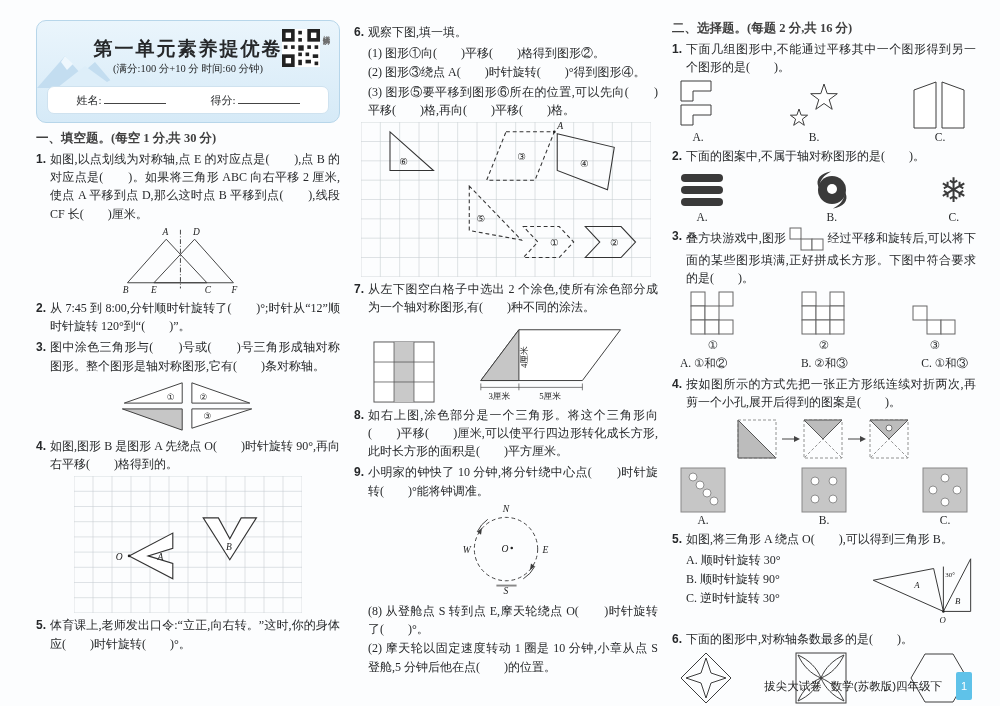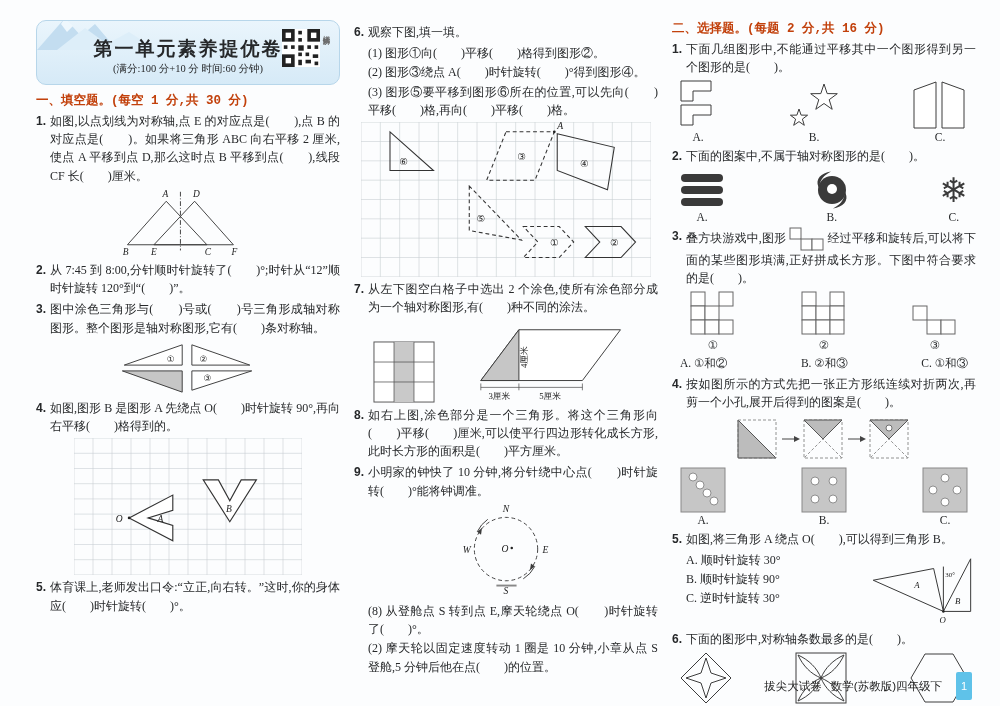--- a/index.html
+++ b/index.html
@@ -7,21 +7,21 @@
   .page{display:flex;padding:20px 24px 0 36px;gap:14px}
   .col{width:304px;flex:none}
   .hbox{position:relative;background:linear-gradient(180deg,#eaf5fc,#d6eaf7);border:1px solid #b7d6ea;border-radius:10px;padding:8px 10px 8px;overflow:hidden}
   .htitle{position:relative;text-align:center;font-size:19px;font-weight:bold;letter-spacing:2px;margin-top:7px;z-index:2}
   .hsub{position:relative;text-align:center;font-size:10.5px;z-index:2}
   .hbar{position:relative;background:#fff;border:1px solid #cfe2ef;border-radius:7px;margin-top:10px;padding:5px 6px;display:flex;justify-content:space-around;font-size:11px;z-index:2}
   .uline{display:inline-block;width:62px;border-bottom:1px solid #444;height:11px;margin-left:2px}
   .qrwrap{position:absolute;right:8px;top:8px;display:flex;z-index:3}
   .qrlabel{writing-mode:vertical-rl;font-size:7.5px;color:#666;margin-left:1px;letter-spacing:1px;font-family:"Liberation Sans",sans-serif}
   .mountains{position:absolute;left:0;bottom:34px;z-index:1}
-  .sec-title{color:#c2410c;font-weight:bold;font-size:12.5px;margin:7px 0 3px;font-family:Liberation Mono, monospace}
+  .sec-title{color:#404040;font-weight:bold;font-size:12.5px;margin:7px 0 3px;font-family:Liberation Serif, serif}
   .q{display:flex;margin:3px 0;font-size:12px;line-height:1.52}
   .qnum{flex:none;font-weight:bold;margin-right:4px;font-family:"Liberation Sans",sans-serif}
   .qtext{flex:1;text-align:justify}
   .qsub{font-size:12px;line-height:1.52;margin:1px 0 1px 14px;text-align:justify}
   .fig{display:flex;justify-content:center;margin:3px 0;align-items:flex-end}
   .figrow{display:flex;justify-content:space-around;align-items:flex-end;margin:3px 0}
   .optrow{display:flex;justify-content:space-between;align-items:flex-end;margin:4px 2px;padding:0 6px}
   .opt{display:flex;flex-direction:column;align-items:center;gap:1px}
   .optlabel{font-size:11.5px}
   .inlinefig{display:inline-block;vertical-align:middle;margin:0 3px}
@@ -69,20 +69,24 @@
               <rect x="13" y="17" width="3" height="2"></rect>
               <rect x="18" y="18" width="2" height="2"></rect>
           </g>
           <g fill="#fff">
               <rect x="2" y="2" width="3" height="3"></rect>
               <rect x="16" y="2" width="3" height="3"></rect>
               <rect x="2" y="16" width="3" height="3"></rect>
             </g>
         </svg>
         <div class="qrlabel">视频讲解</div>
+      </div>
+      <div class="hbar">
+        <span><span>姓名:</span><span class="uline"></span></span>
+        <span><span>得分:</span><span class="uline"></span></span>
       </div>
     </div>
 
     <div class="sec-title">一、填空题。(每空 1 分,共 30 分)</div>
 
     <div class="q">
       <span class="qnum">1.</span>
       <span class="qtext">如图,以点划线为对称轴,点 E 的对应点是(　　),点 B 的对应点是(　　)。如果将三角形 ABC 向右平移 2 厘米,使点 A 平移到点 D,那么这时点 B 平移到点(　　),线段 CF 长(　　)厘米。</span>
     </div>
 

